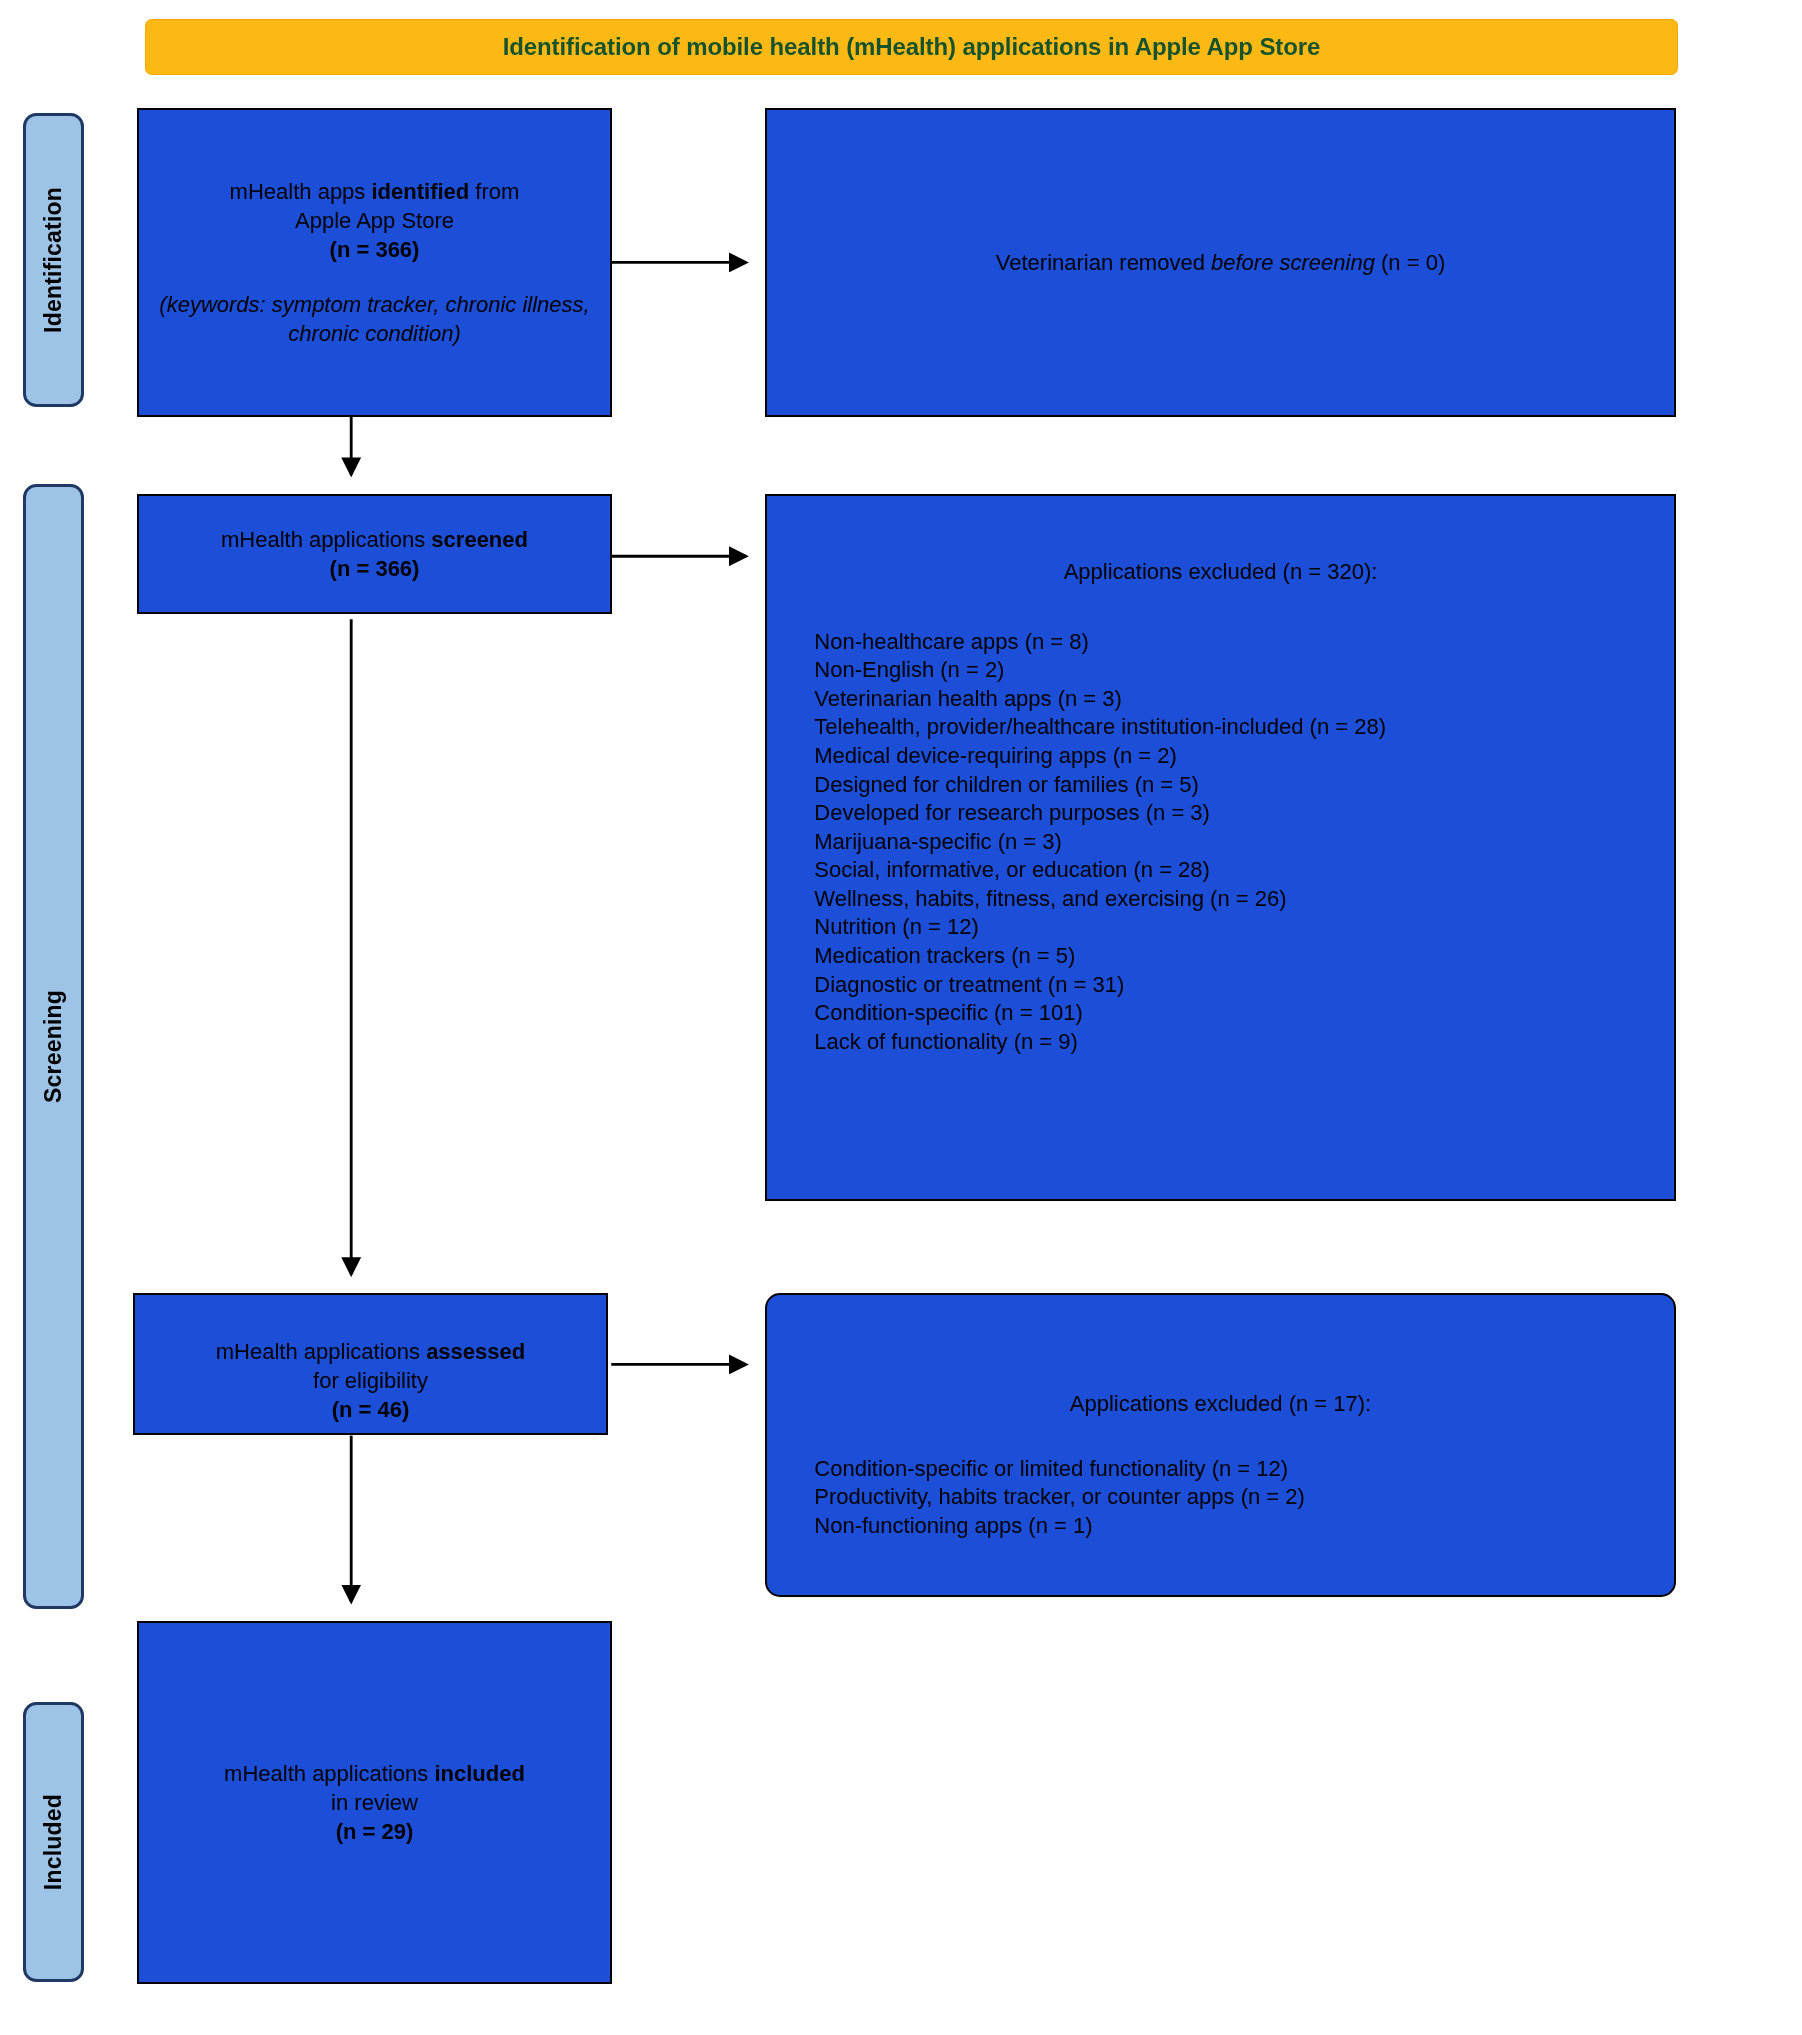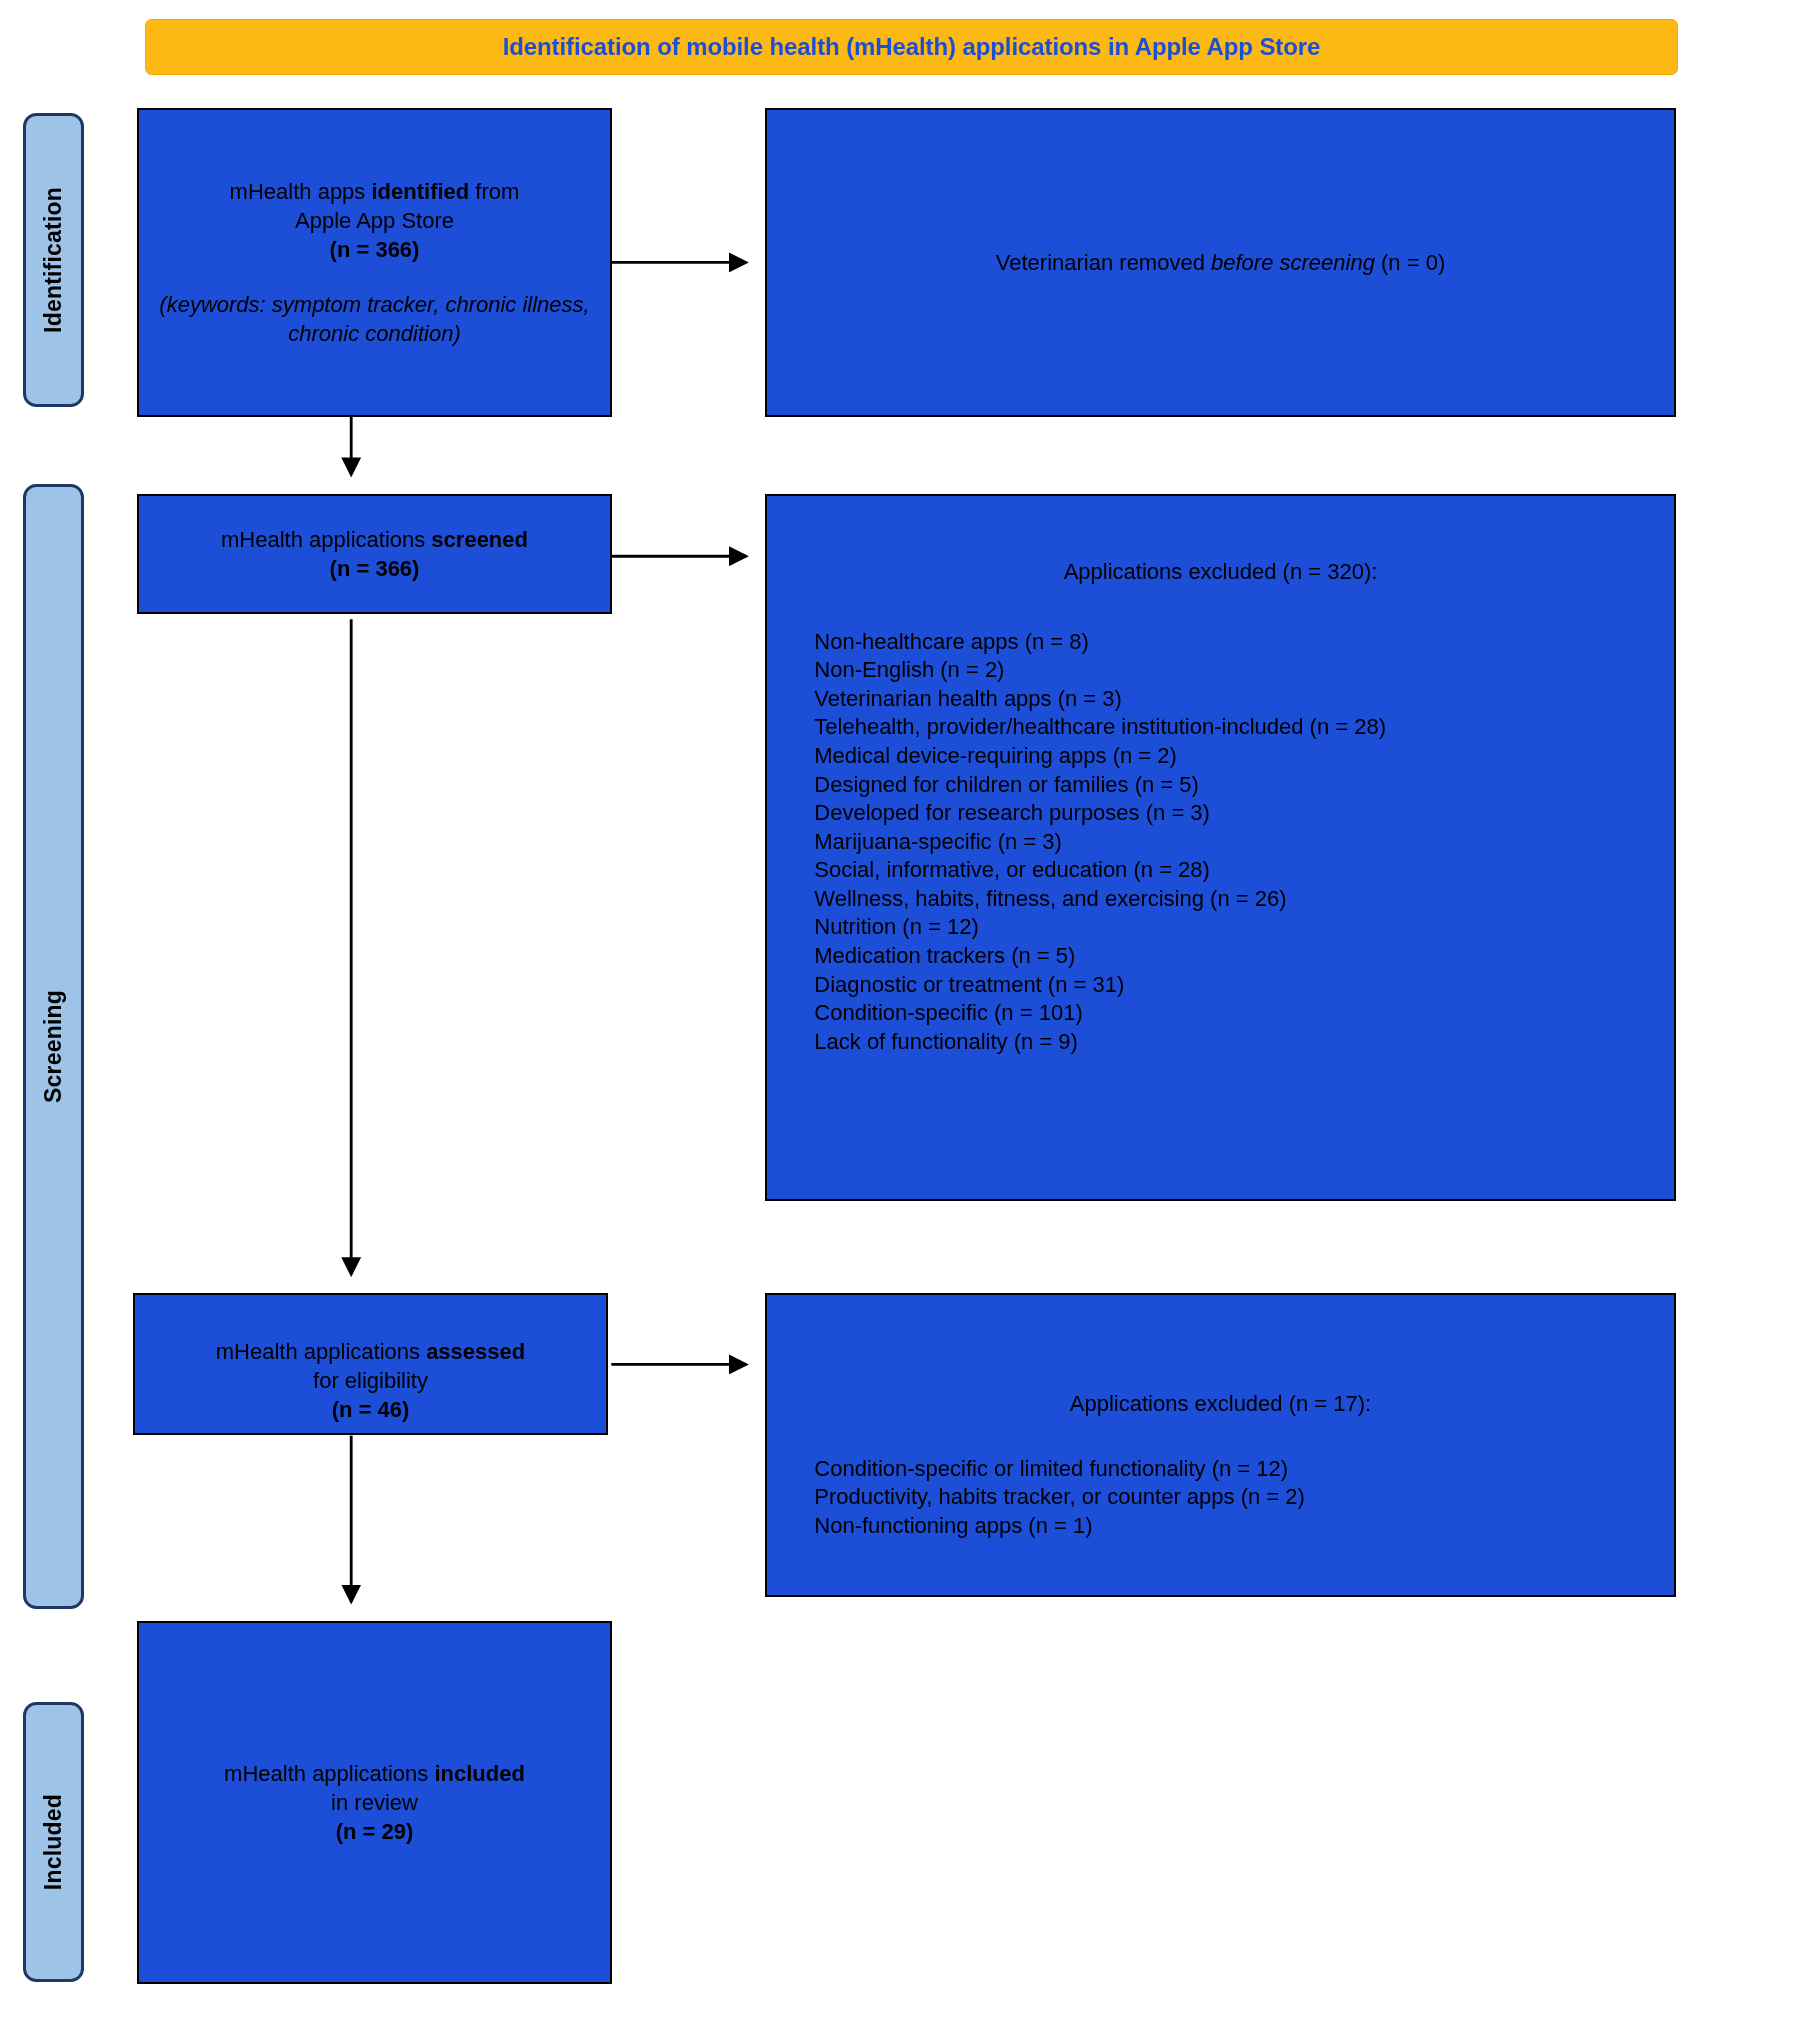--- a/index.html
+++ b/index.html
@@ -22,21 +22,21 @@
     left: 145px;
     top: 19px;
     width: 1533px;
     height: 56px;
     background: #FDB913;
     border: 1.4px solid #F5A800;
     border-radius: 6.6px;
     display: flex;
     align-items: center;
     justify-content: center;
-    color: #1d4ed8;
+    color: #14532d;
     font-weight: bold;
     font-size: 24px;
     letter-spacing: -0.1px;
   }
 
   
   .phase {
     position: absolute;
     width: 61px;
     background: #9DC3E6;
@@ -79,21 +79,21 @@
 
   
   #box-identified { left: 137px; top: 108px;  width: 475px; height: 309px; }
   #box-screened   { left: 137px; top: 494px; width: 475px; height: 120px; }
   #box-eligibility{ left: 133px; top: 1293px; width: 475px; height: 142px; align-items: flex-end; }
   #box-included   { left: 137px; top: 1621px; width: 475px; height: 363px; }
 
   
   #box-removed    { left: 765px; top: 108px;  width: 911px; height: 309px; }
   #box-excluded-1 { left: 765px; top: 494px; width: 911px; height: 707px; }
-  #box-excluded-2 { left: 765px; top: 1293px; width: 911px; height: 304px; }
+  #box-excluded-2 { left: 765px; top: 1293px; width: 911px; height: 304px; border-radius: 15px; }
 
   
   .box.panel { align-items: flex-start; justify-content: flex-start; }
   .panel-title {
     text-align: center;
     width: 100%;
     font-size: 22px;
     color: #000000;
   }
   .panel-list {

